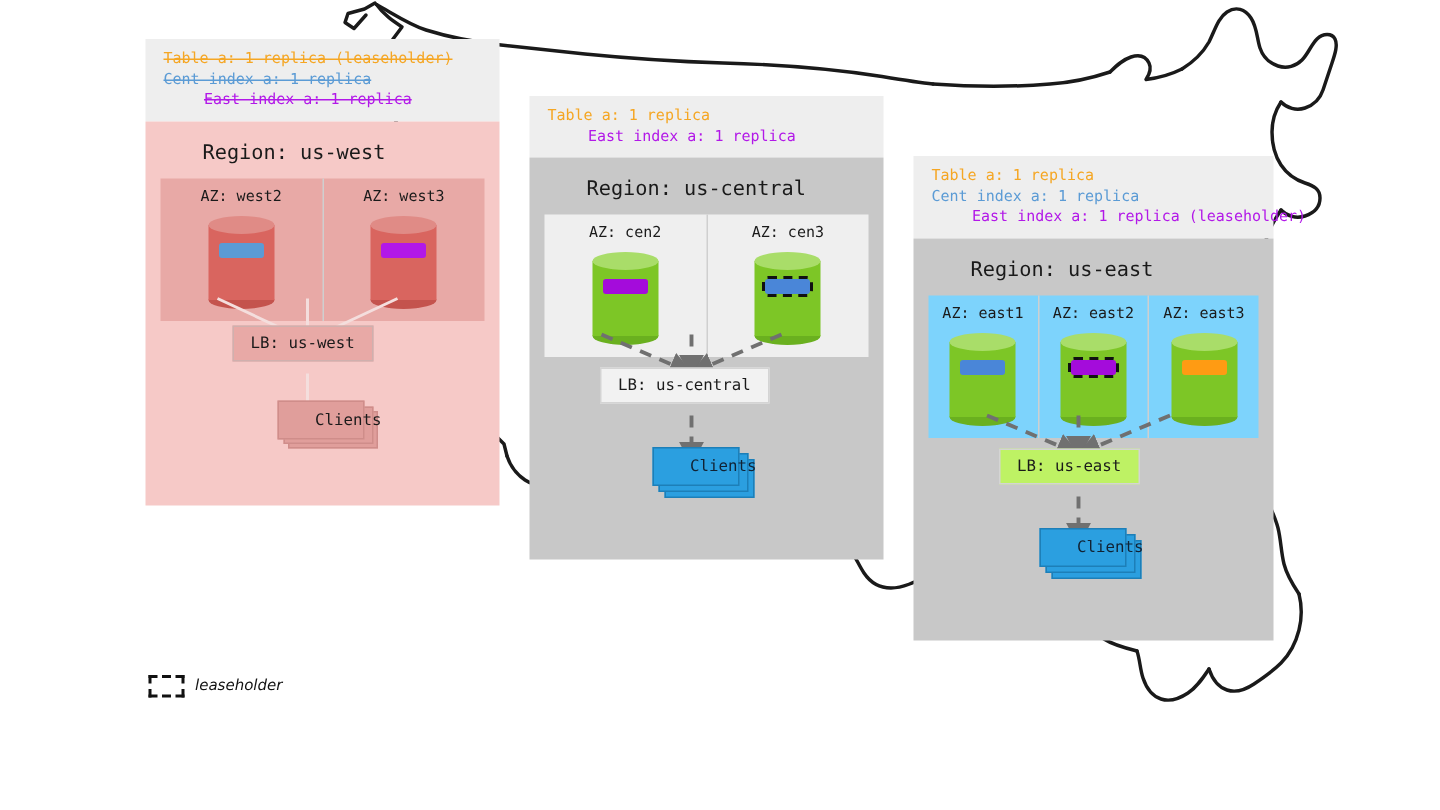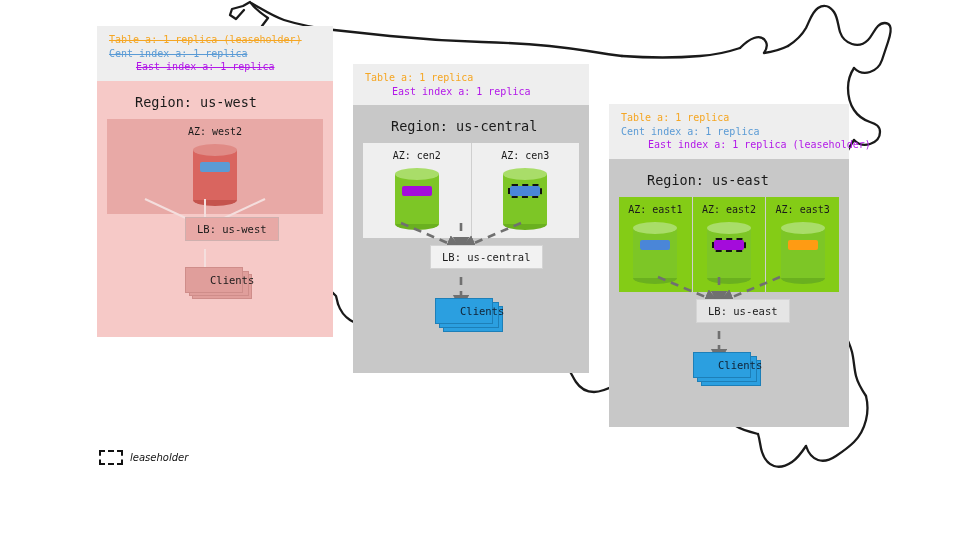--- a/index.html
+++ b/index.html
@@ -43,21 +43,21 @@
   .cyl .top{position:absolute;left:0;top:0;width:44px;height:12px;border-radius:50%;}
   .cyl .bot{position:absolute;left:0;top:50px;width:44px;height:12px;border-radius:50%;}
   .chip{
     position:absolute;left:7px;top:18px;width:30px;height:10px;border-radius:2px;z-index:3;
   }
   .chip.lease{outline:2px dashed #111;outline-offset:0px;}
 
   
   .lbbox{
     position:absolute;font-size:10.5px;color:#1a1a1a;padding:5px 11px;white-space:nowrap;
-    text-align:left;z-index:6;margin-left:30px;
+    text-align:left;z-index:6;
   }
   .stackwrap{position:absolute;z-index:6;}
   .stackwrap .sheet{position:absolute;}
   .stackwrap .front{position:relative;font-size:10.5px;padding:6px 24px;white-space:nowrap;text-align:left;}
 
   .conn{position:absolute;z-index:1;}
 
   
   .legend{position:absolute;display:flex;align-items:center;gap:7px;}
   .legend .swatch{width:20px;height:11px;border:2px dashed #111;background:#fff;}
@@ -148,20 +148,29 @@
       <div class="az-strip" style="background:#e8a9a6;">
         <div class="az">
           <div class="az-label">AZ: west2</div>
           <div class="cyl">
             <div class="bot" style="background:#c4534d;"></div>
             <div class="body" style="background:#d9655f;"></div>
             <div class="top" style="background:#e08b86;"></div>
             <div class="chip" style="background:#5b9bd5;"></div>
           </div>
         </div>
+        <div class="az">
+          <div class="az-label">AZ: west3</div>
+          <div class="cyl">
+            <div class="bot" style="background:#c4534d;"></div>
+            <div class="body" style="background:#d9655f;"></div>
+            <div class="top" style="background:#e08b86;"></div>
+            <div class="chip" style="background:#b218e8;"></div>
+          </div>
+        </div>
       </div>
 
       <svg class="conn" style="left:0;top:0;width:216px;height:238px;">
         <g stroke="#f4dedd" stroke-width="2" fill="none">
           <line x1="48" y1="118" x2="108" y2="146"></line>
           <line x1="108" y1="118" x2="108" y2="146"></line>
           <line x1="168" y1="118" x2="108" y2="146"></line>
           <line x1="108" y1="168" x2="108" y2="196"></line>
         </g>
       </svg>
@@ -231,21 +240,21 @@
 
   <div class="region" id="r-east" style="left:609px;top:104px;width:240px;">
     <div class="annot">
       <div class="a-table">Table a: 1 replica</div>
       <div class="a-cent">Cent index a: 1 replica</div>
       <div class="a-east">East index a: 1 replica (leaseholder)</div>
     </div>
     <div class="region-body" style="background:#c8c8c8;height:250px;position:relative;">
       <div class="region-title">Region: us-east</div>
 
-      <div class="az-strip" style="background:#84cc16;justify-content:space-between;">
+      <div class="az-strip" style="background:#7dd3fc;justify-content:space-between;">
         <div class="az">
           <div class="az-label">AZ: east1</div>
           <div class="cyl">
             <div class="bot" style="background:#6ab01f;"></div>
             <div class="body" style="background:#7dc626;"></div>
             <div class="top" style="background:#a9dd69;"></div>
             <div class="chip" style="background:#4a86d8;"></div>
           </div>
         </div>
         <div class="az">
@@ -275,21 +284,21 @@
           </marker>
         </defs>
         <g stroke="#707070" stroke-width="2.6" fill="none" stroke-dasharray="8,6">
           <line x1="49" y1="118" x2="106" y2="142" marker-end="url(#arrowE)"></line>
           <line x1="110" y1="118" x2="110" y2="142" marker-end="url(#arrowE)"></line>
           <line x1="171" y1="118" x2="114" y2="142" marker-end="url(#arrowE)"></line>
           <line x1="110" y1="172" x2="110" y2="200" marker-end="url(#arrowE)"></line>
         </g>
       </svg>
 
-      <div class="lbbox" style="left:57px;top:140px;background:#e5e5e5;border:1px solid #d4d4d4;">LB: us-east</div>
+      <div class="lbbox" style="left:57px;top:140px;background:#bef264;border:1px solid #d4d4d4;">LB: us-east</div>
 
       <div class="stackwrap" style="left:84px;top:193px;">
         <div class="sheet" style="left:8px;top:8px;width:58px;height:24px;background:#2b9fe0;border:1px solid #1d7fb8;"></div>
         <div class="sheet" style="left:4px;top:4px;width:58px;height:24px;background:#2b9fe0;border:1px solid #1d7fb8;"></div>
         <div class="front" style="width:58px;background:#2b9fe0;border:1px solid #1d7fb8;box-sizing:border-box;color:#123;">Clients</div>
       </div>
     </div>
   </div>
 
   <div class="legend" style="left:99px;top:450px;">

